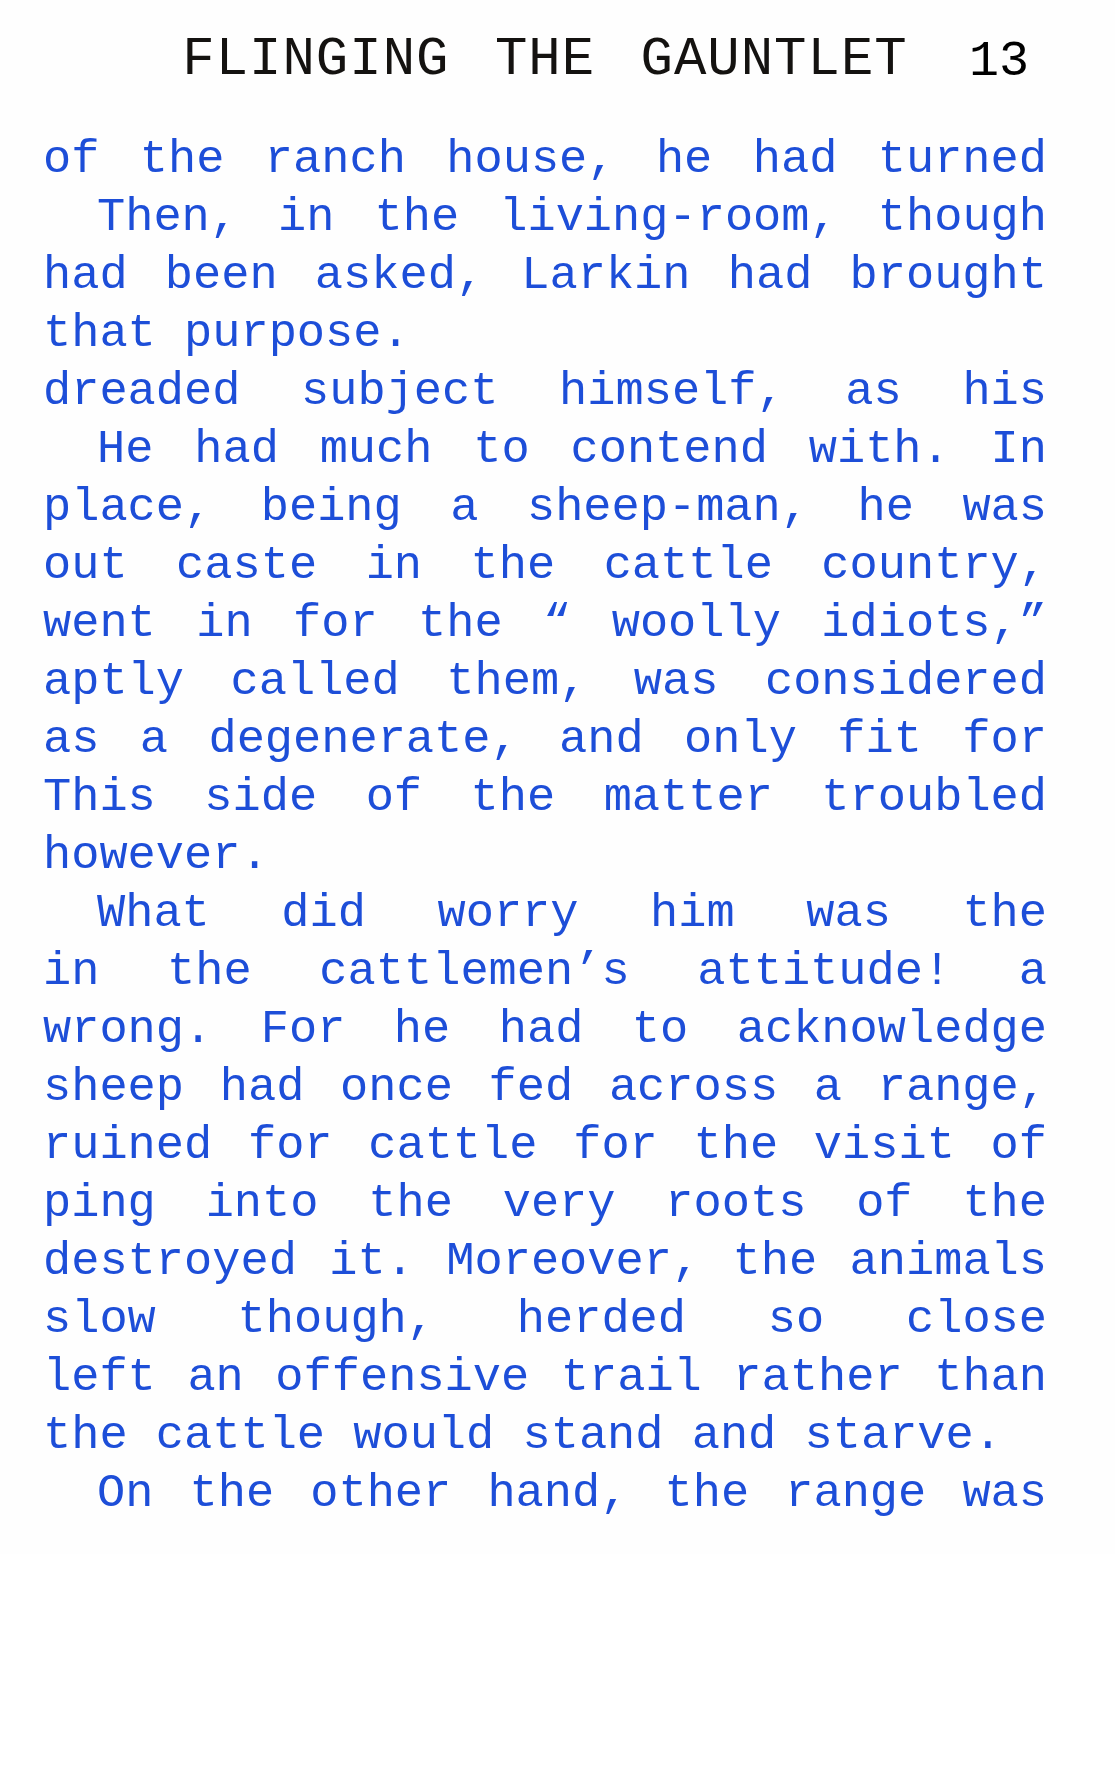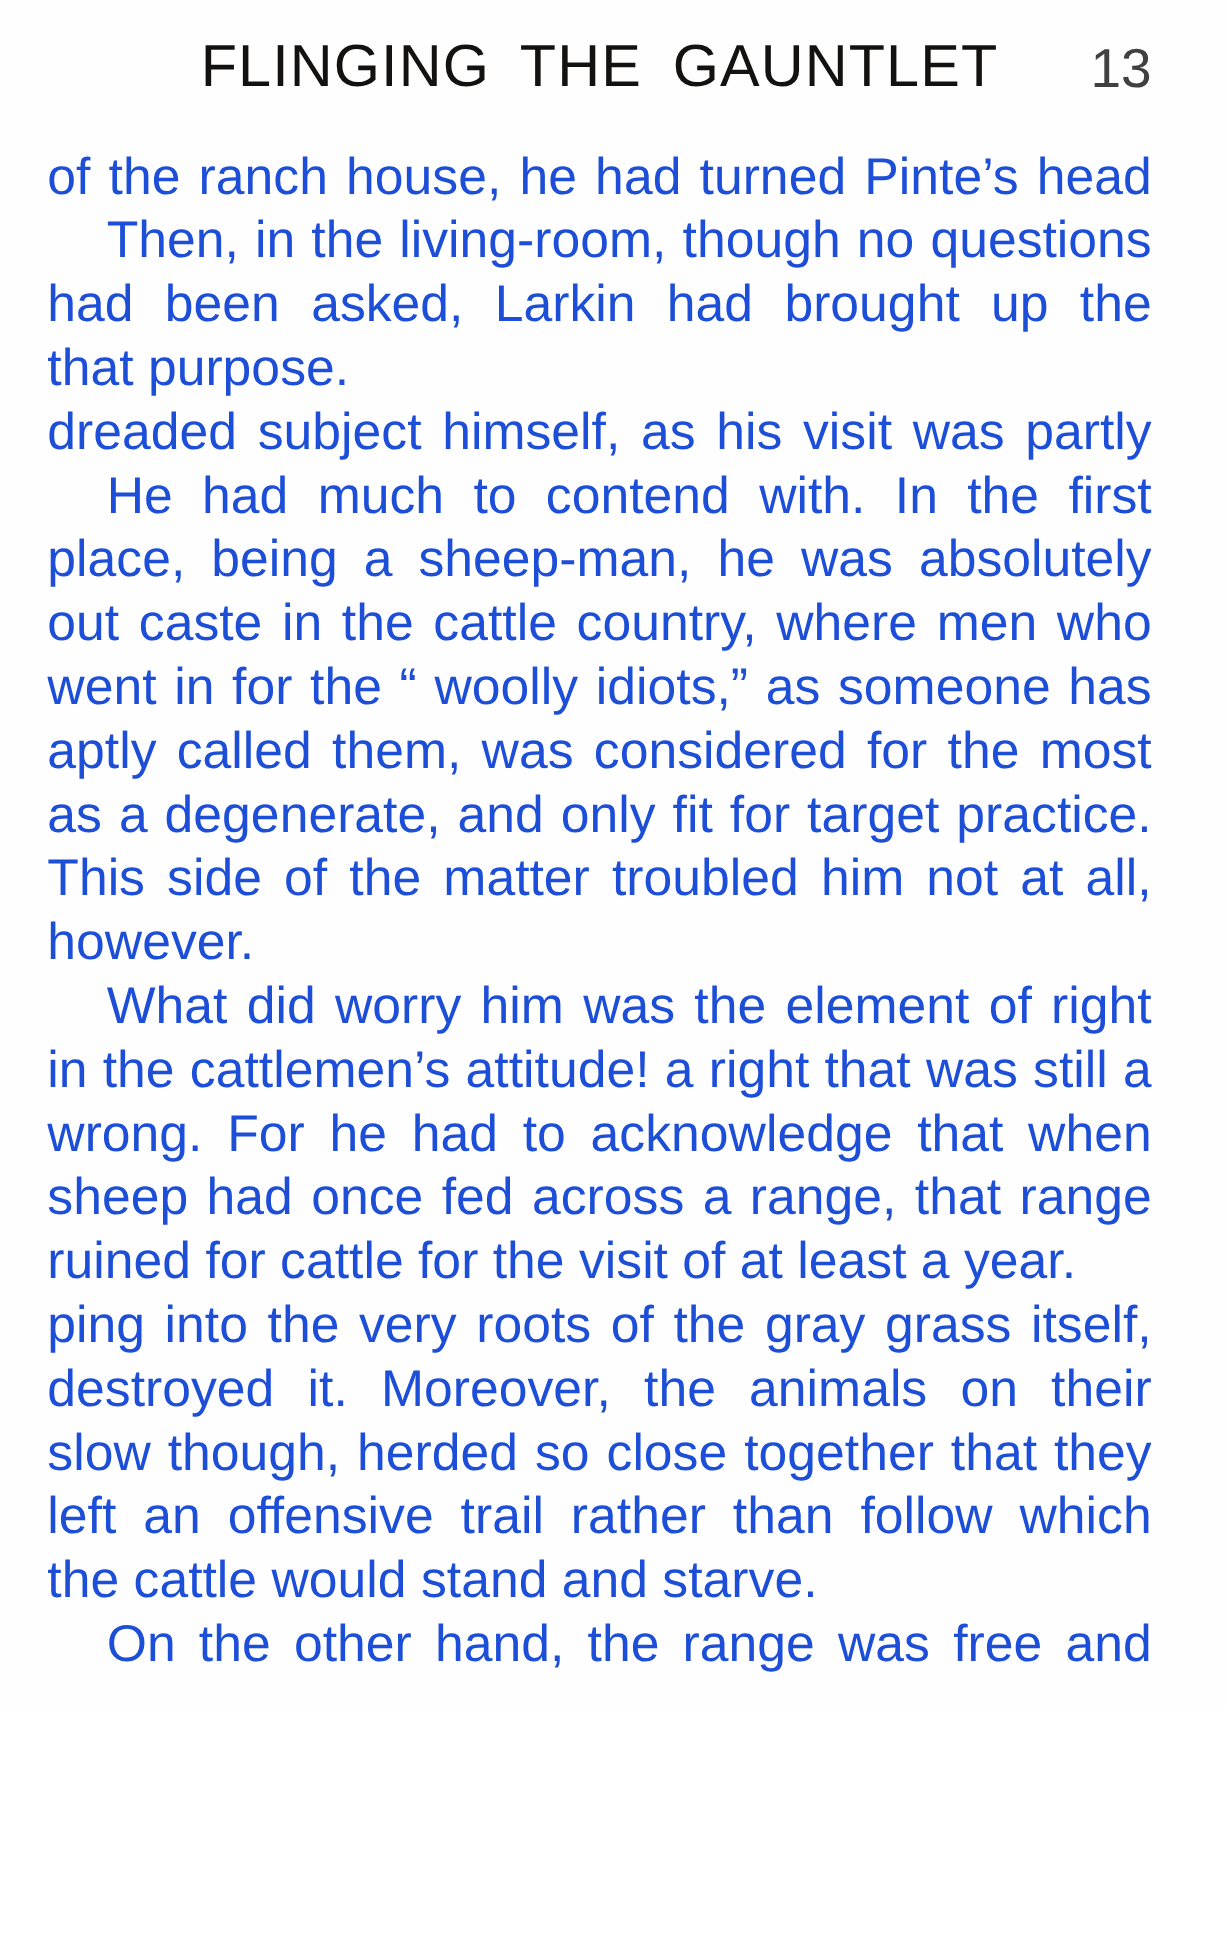--- a/index.html
+++ b/index.html
@@ -6,21 +6,21 @@
     margin: 0;
     padding: 0;
     background: #ffffff;
   }
   .page {
     position: relative;
     width: 1115px;
     height: 1554px;
     background: #fefefe;
     color: #171513;
-    font-family: Liberation Sans, sans-serif;
+    font-family: Liberation Mono, monospace;
     overflow: hidden;
   }
   .running-head {
     position: absolute;
     top: 33px;
     left: 43px;
     width: 1004px;
     height: 62px;
   }
   .head-title {
@@ -30,26 +30,26 @@
     text-align: center;
     font-size: 54px;
     line-height: 54px;
     letter-spacing: 1px;
     word-spacing: 12px;
     white-space: nowrap;
     color: #141210;
   }
   .page-number {
     position: absolute;
-    right: 0;
+    right: 18px;
     top: 2px;
     font-size: 50px;
     line-height: 54px;
     font-feature-settings: "onum" 1;
-    color: #404040;
+    color: #000000;
     margin-left: 16px;
   }
   .text-block {
     position: absolute;
     top: 131px;
     left: 43px;
     width: 1004px;
     font-size: 47px;
     line-height: 58px;
     color: #1d4ed8;

